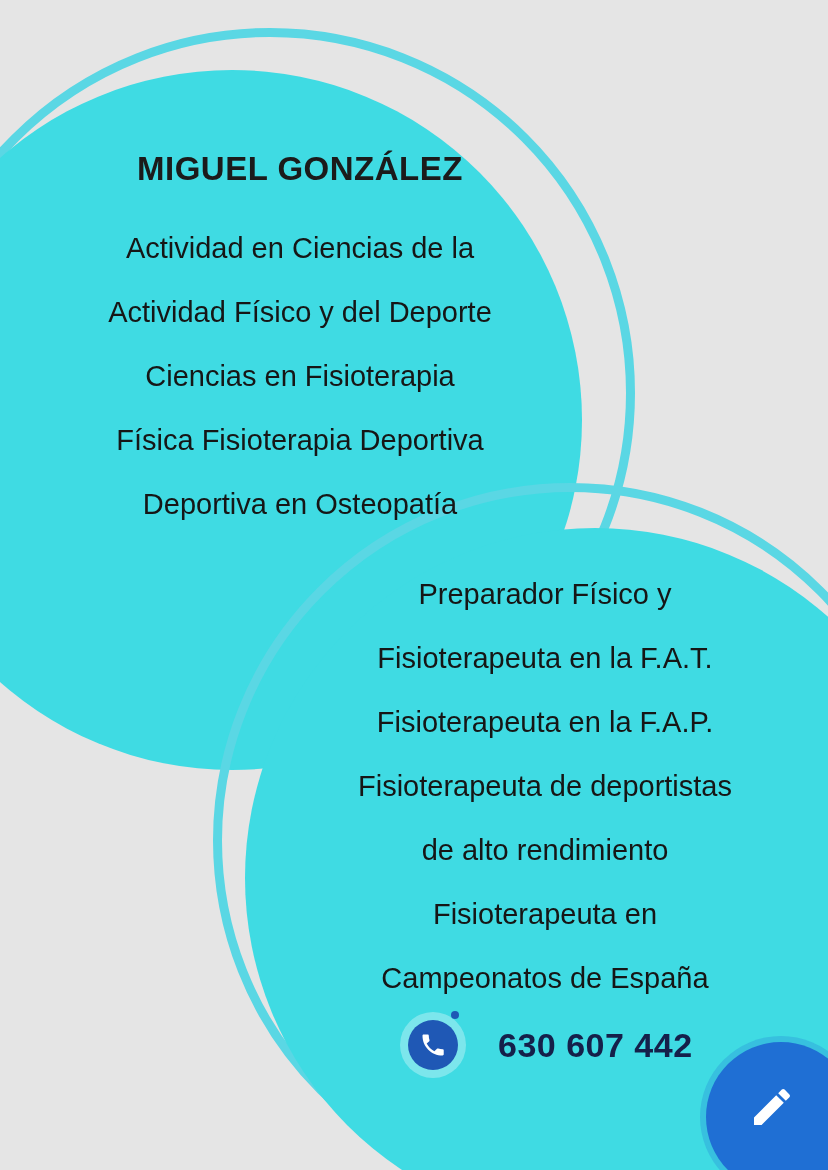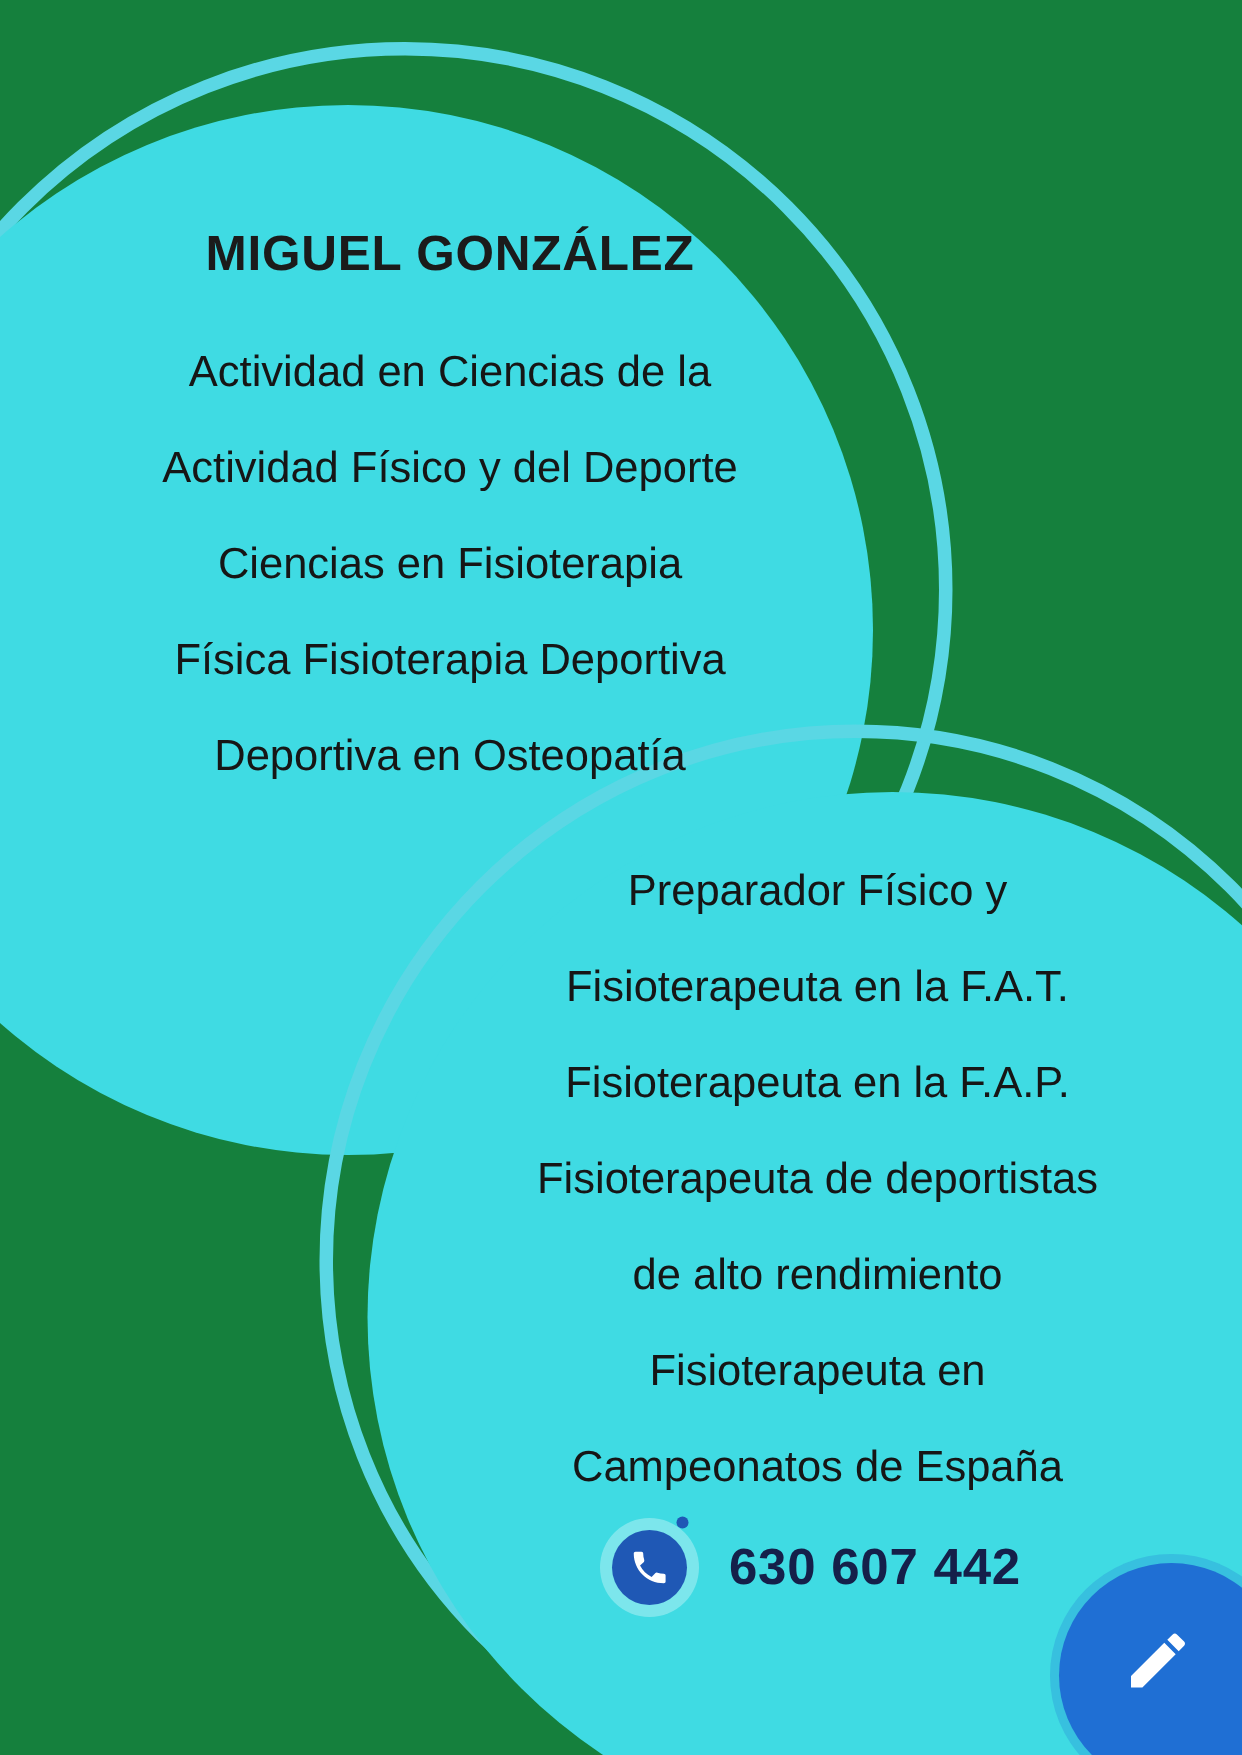--- a/index.html
+++ b/index.html
@@ -10,21 +10,21 @@
   body {
     width: 828px;
     height: 1170px;
     overflow: hidden;
     font-family: "Liberation Sans", sans-serif;
     position: relative;
   }
   .card {
     position: absolute;
     inset: 0;
-    background: #15803d;
+    background: #e5e5e5;
     overflow: hidden;
   }
 
   
   .ring-top {
     position: absolute;
     left: -95px;
     top: 28px;
     width: 730px;
     height: 730px;
@@ -100,21 +100,21 @@
     line-height: 64px;
   }
 
   
   .phone-row {
     position: absolute;
     left: 400px;
     top: 1012px;
     display: flex;
     align-items: center;
-    gap: 20px;
+    gap: 32px;
   }
   .phone-badge {
     position: relative;
     width: 66px;
     height: 66px;
     display: flex;
     align-items: center;
     justify-content: center;
   }
   .phone-badge .halo {

